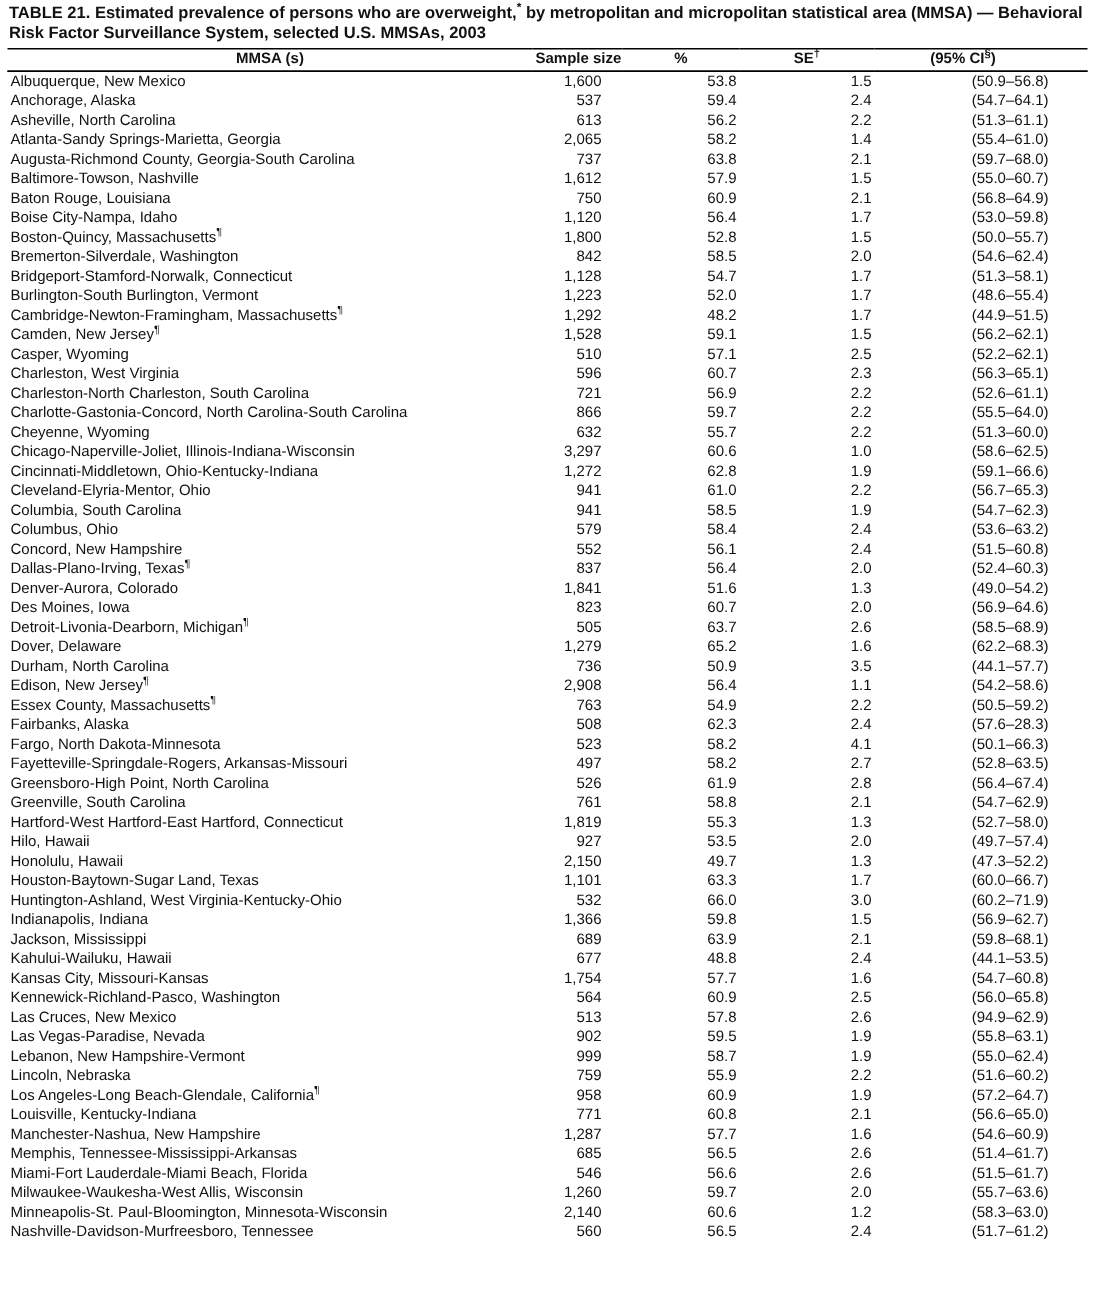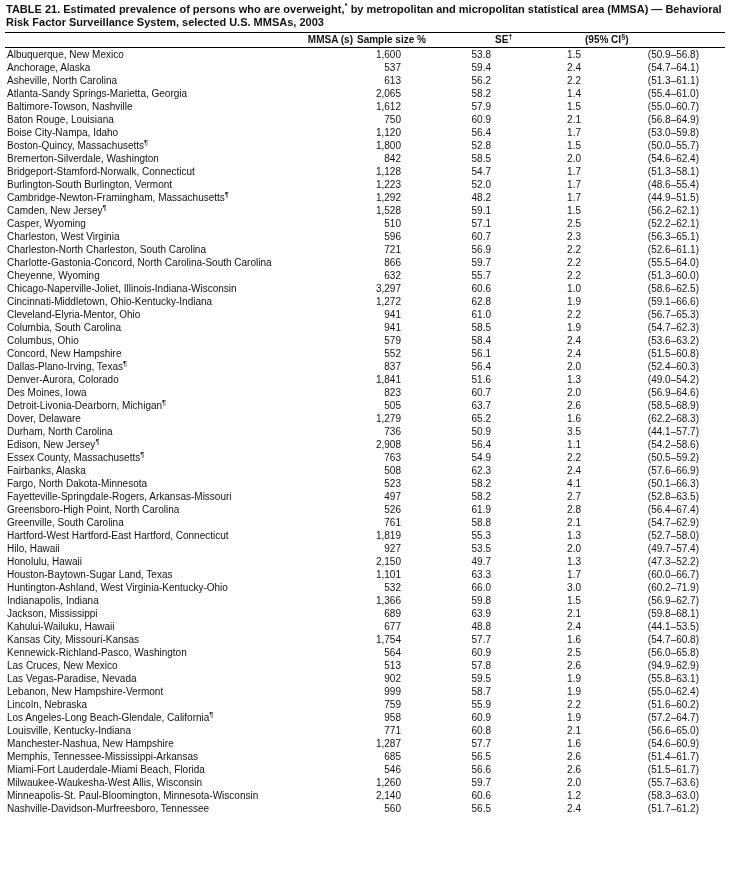--- a/index.html
+++ b/index.html
@@ -30,22 +30,22 @@
   thead th {
     font-size: 10px;
     font-weight: bold;
     border-top: 1px solid #000000;
     border-bottom: 1px solid #000000;
     padding: 1px 2px;
     line-height: 12px;
     white-space: nowrap;
   }
   thead th sup { font-size: 7.5px; line-height: 0; }
-  th.col-name { text-align: right; }
-  th.col-num  { text-align: left; }
+  th.col-name { text-align: center; }
+  th.col-num  { text-align: center; }
   tbody td {
     font-size: 10px;
     line-height: 13px;
     padding: 0 2px;
     white-space: nowrap;
     overflow: hidden;
   }
   td.name { text-align: left; }
   td.num  { text-align: right; }
   td sup { font-size: 7.5px; line-height: 0; }
@@ -98,20 +98,27 @@
           <td class="num ci">(51.3–61.1)</td>
         </tr>
         <tr>
           <td class="name">Atlanta-Sandy Springs-Marietta, Georgia</td>
           <td class="num ss">2,065</td>
           <td class="num">58.2</td>
           <td class="num">1.4</td>
           <td class="num ci">(55.4–61.0)</td>
         </tr>
         <tr>
+          <td class="name">Augusta-Richmond County, Georgia-South Carolina</td>
+          <td class="num ss">737</td>
+          <td class="num">63.8</td>
+          <td class="num">2.1</td>
+          <td class="num ci">(59.7–68.0)</td>
+        </tr>
+        <tr>
           <td class="name">Baltimore-Towson, Nashville</td>
           <td class="num ss">1,612</td>
           <td class="num">57.9</td>
           <td class="num">1.5</td>
           <td class="num ci">(55.0–60.7)</td>
         </tr>
         <tr>
           <td class="name">Baton Rouge, Louisiana</td>
           <td class="num ss">750</td>
           <td class="num">60.9</td>
@@ -298,21 +305,21 @@
           <td class="num ss">763</td>
           <td class="num">54.9</td>
           <td class="num">2.2</td>
           <td class="num ci">(50.5–59.2)</td>
         </tr>
         <tr>
           <td class="name">Fairbanks, Alaska</td>
           <td class="num ss">508</td>
           <td class="num">62.3</td>
           <td class="num">2.4</td>
-          <td class="num ci">(57.6–66.9)</td>
+          <td class="num ci">(57.6–28.3)</td>
         </tr>
         <tr>
           <td class="name">Fargo, North Dakota-Minnesota</td>
           <td class="num ss">523</td>
           <td class="num">58.2</td>
           <td class="num">4.1</td>
           <td class="num ci">(50.1–66.3)</td>
         </tr>
         <tr>
           <td class="name">Fayetteville-Springdale-Rogers, Arkansas-Missouri</td>

